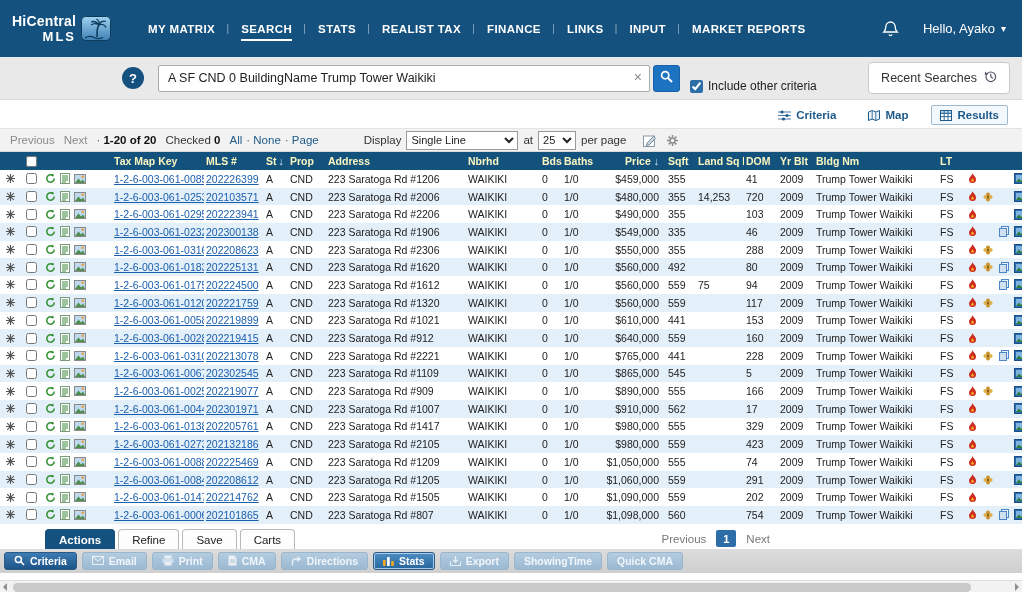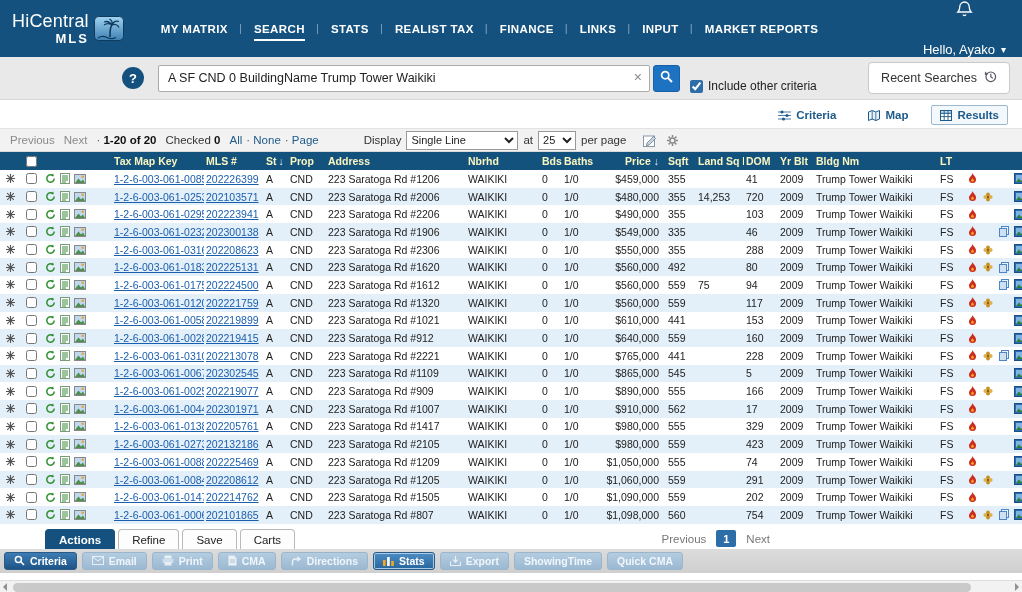--- a/index.html
+++ b/index.html
@@ -4,29 +4,29 @@
 <style>
   * { box-sizing:border-box; }
   html,body { margin:0; padding:0; }
   body { width:1022px; height:592px; overflow:hidden; background:#fff;
          font-family:"Liberation Sans", sans-serif; }
   .screen { position:relative; width:1022px; height:592px; overflow:hidden; background:#fff; }
 
   
   .nav { height:57px; background:#14517E; display:flex; align-items:center; padding:0 16px 0 12px; color:#fff; }
   .logo { display:flex; align-items:center; gap:5px; margin-right:24px; cursor:pointer; }
-  .logo-l1 { font-size:18px; font-weight:normal; line-height:1; letter-spacing:.2px; }
+  .logo-l1 { font-size:14px; font-weight:bold; line-height:1; letter-spacing:.2px; }
   .logo-l2 { font-size:13px; font-weight:bold; line-height:1; text-align:right; letter-spacing:2px; margin-top:2px; }
   .logo-badge { display:flex; }
   .nav-menu { display:flex; align-items:center; }
   .nav-item { color:#fff; text-decoration:none; font-size:11.5px; font-weight:bold; letter-spacing:.4px;
               padding:4px 13px; position:relative; cursor:pointer; white-space:nowrap; }
   .nav-item + .nav-item::before { content:"|"; position:absolute; left:-2px; top:3px; color:rgba(255,255,255,.45); font-weight:normal; }
   .nav-item.active span { border-bottom:2px solid #fff; padding-bottom:4px; }
-  .nav-right { margin-left:auto; display:flex; align-items:center; gap:24px;flex-direction:column; }
+  .nav-right { margin-left:auto; display:flex; align-items:center; gap:24px; }
   .bell { cursor:pointer; display:flex; }
   .greet { font-size:13px; cursor:pointer; display:flex; gap:6px; align-items:center; white-space:nowrap; }
   .caret { font-size:10px; }
 
   
   .searchbar { height:43px; background:#E9E9E9; border-bottom:1px solid #D8D8D8; display:flex; align-items:center; padding:0 12px; }
   .help { width:22px; height:22px; border-radius:50%; background:#14517E; color:#fff; border:none; font-weight:bold;
           font-size:13px; margin-left:110px; cursor:pointer; display:flex; align-items:center; justify-content:center; padding:0; font-family:inherit; }
   .input-wrap { position:relative; margin-left:14px; }
   .search-input { width:492px; height:27px; border:1px solid #ABABAB; border-radius:2px; padding:0 26px 0 9px;

